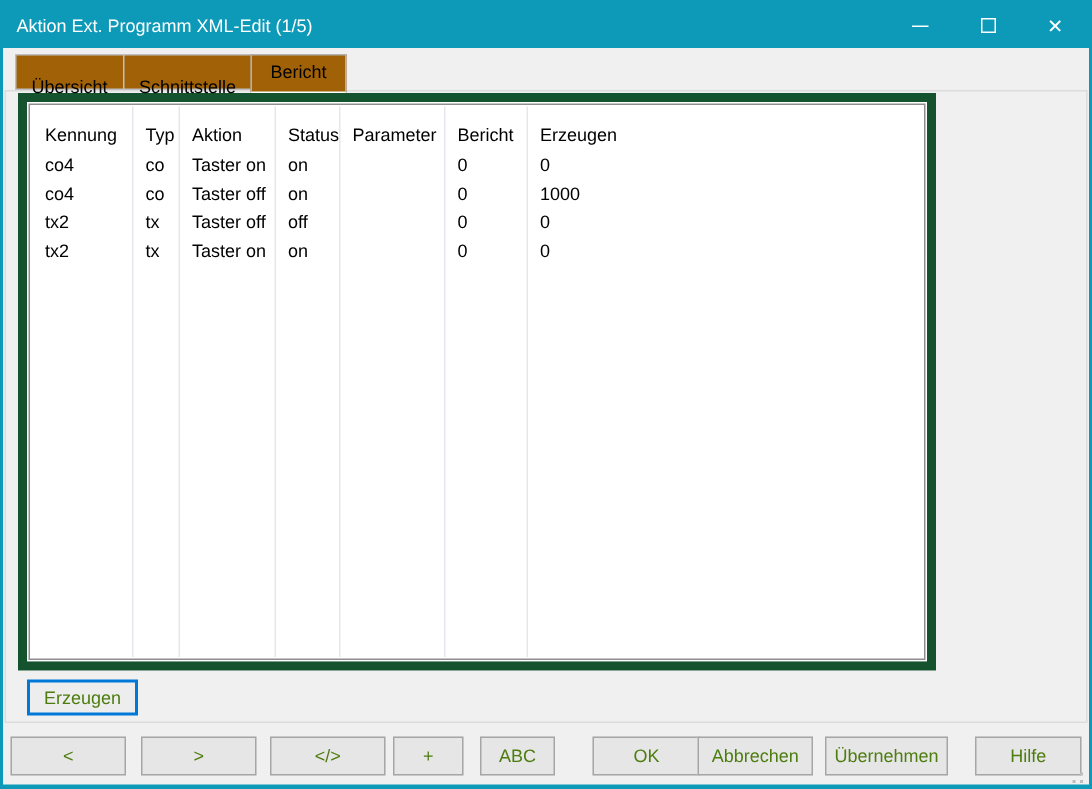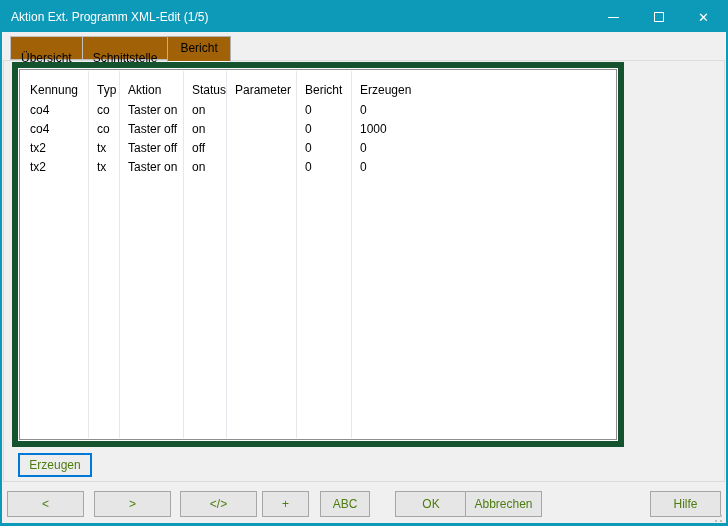--- a/index.html
+++ b/index.html
@@ -165,19 +165,20 @@
 
   <button class="btn erzeugen">Erzeugen</button>
 
   <button class="btn f1">&lt;</button>
   <button class="btn f2">&gt;</button>
   <button class="btn f3">&lt;/&gt;</button>
   <button class="btn f4">+</button>
   <button class="btn f5">ABC</button>
   <button class="btn f6">OK</button>
   <button class="btn f7">Abbrechen</button>
+  <button class="btn f8">Übernehmen</button>
   <button class="btn f9">Hilfe</button>
 
   <div class="grip">
       <i></i>
     </div>
 
 </div>
 
 </body></html>

